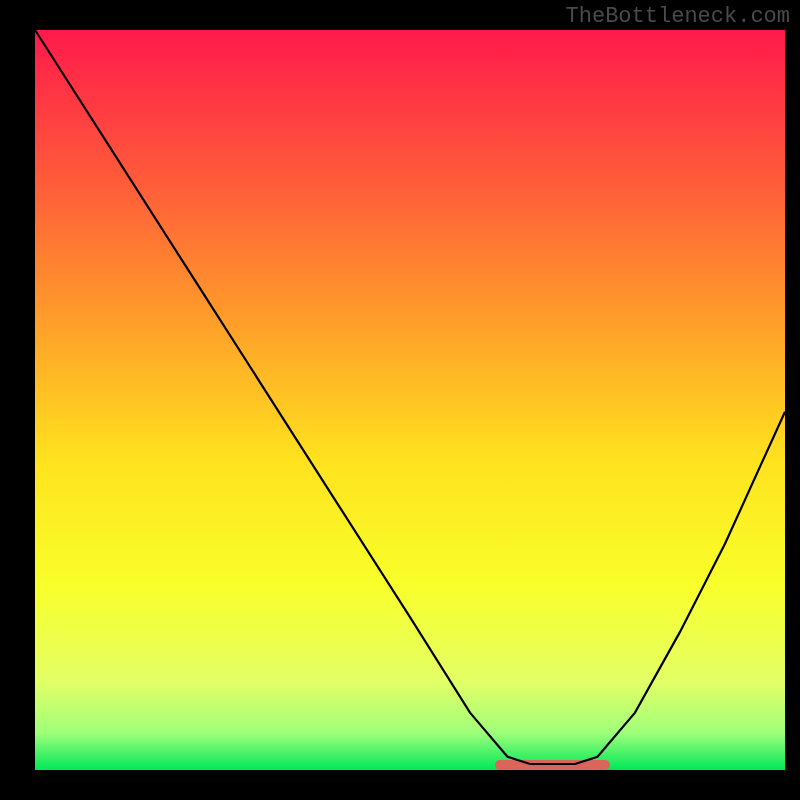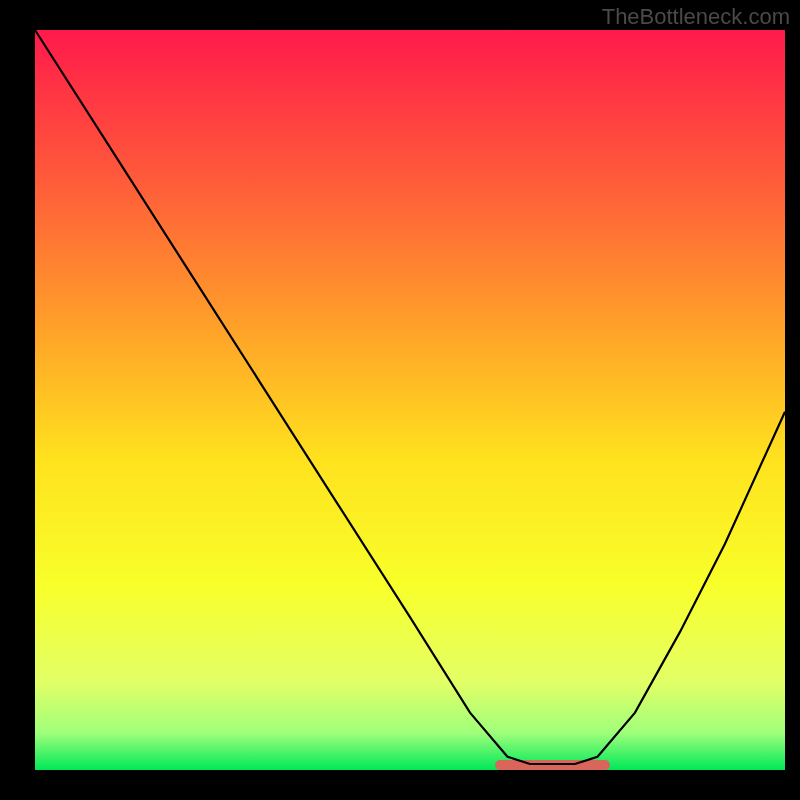--- a/index.html
+++ b/index.html
@@ -8,20 +8,21 @@
     width: 800px;
     height: 800px;
     background: #000;
     font-family: Arial, Helvetica, sans-serif;
   }
   .frame {
     position: relative;
     width: 800px;
     height: 800px;
     background: #000;
+    font-family: Liberation Mono, monospace;
   }
   .watermark {
     position: absolute;
     top: 4px;
     right: 10px;
     color: #4a4a4a;
     font-size: 22px;
     font-weight: 400;
     z-index: 10;
   }

